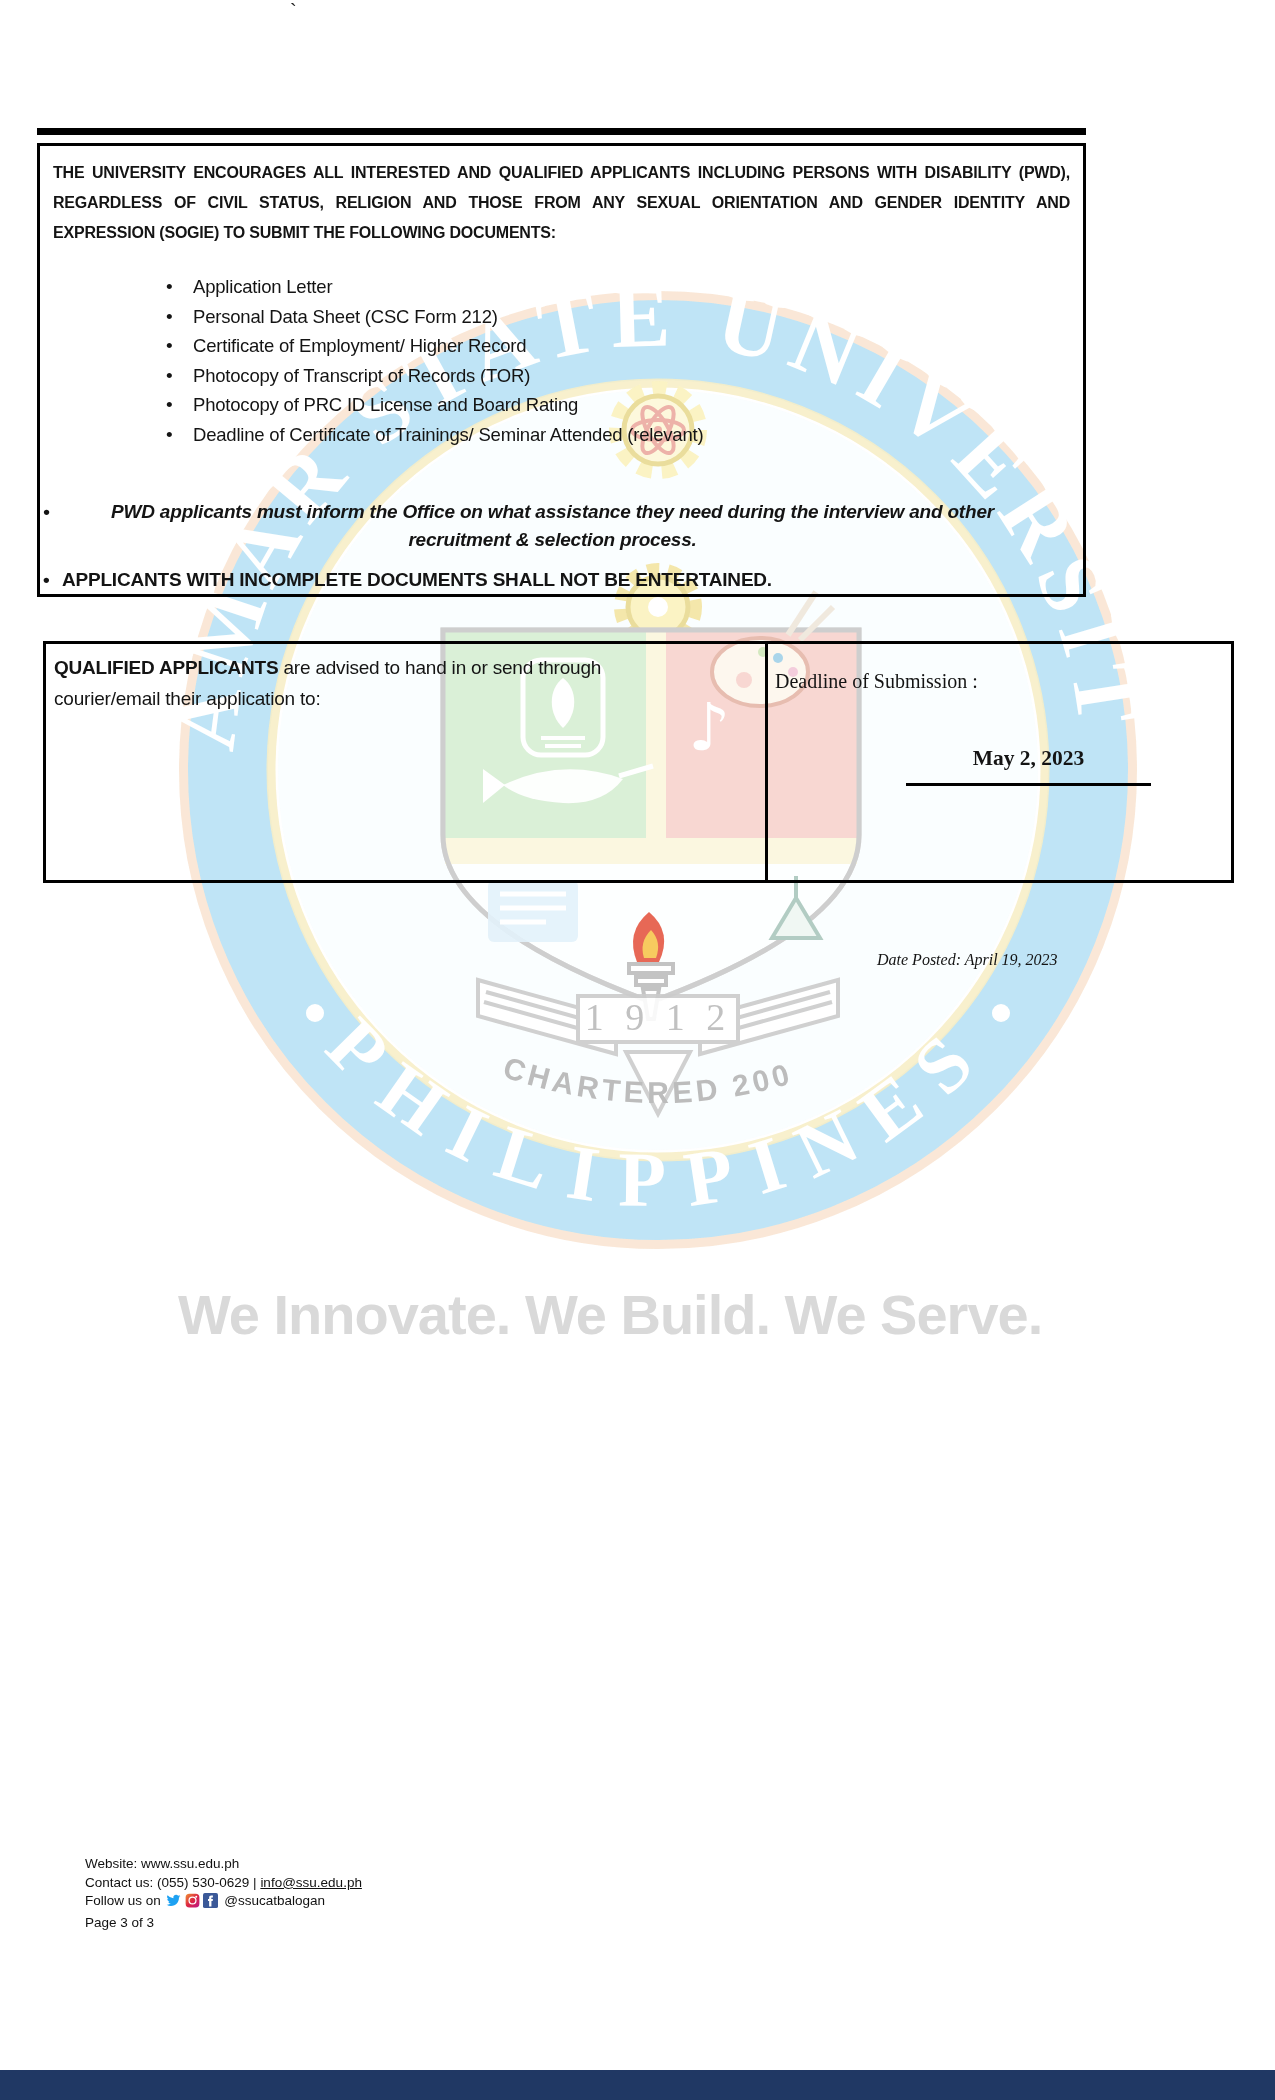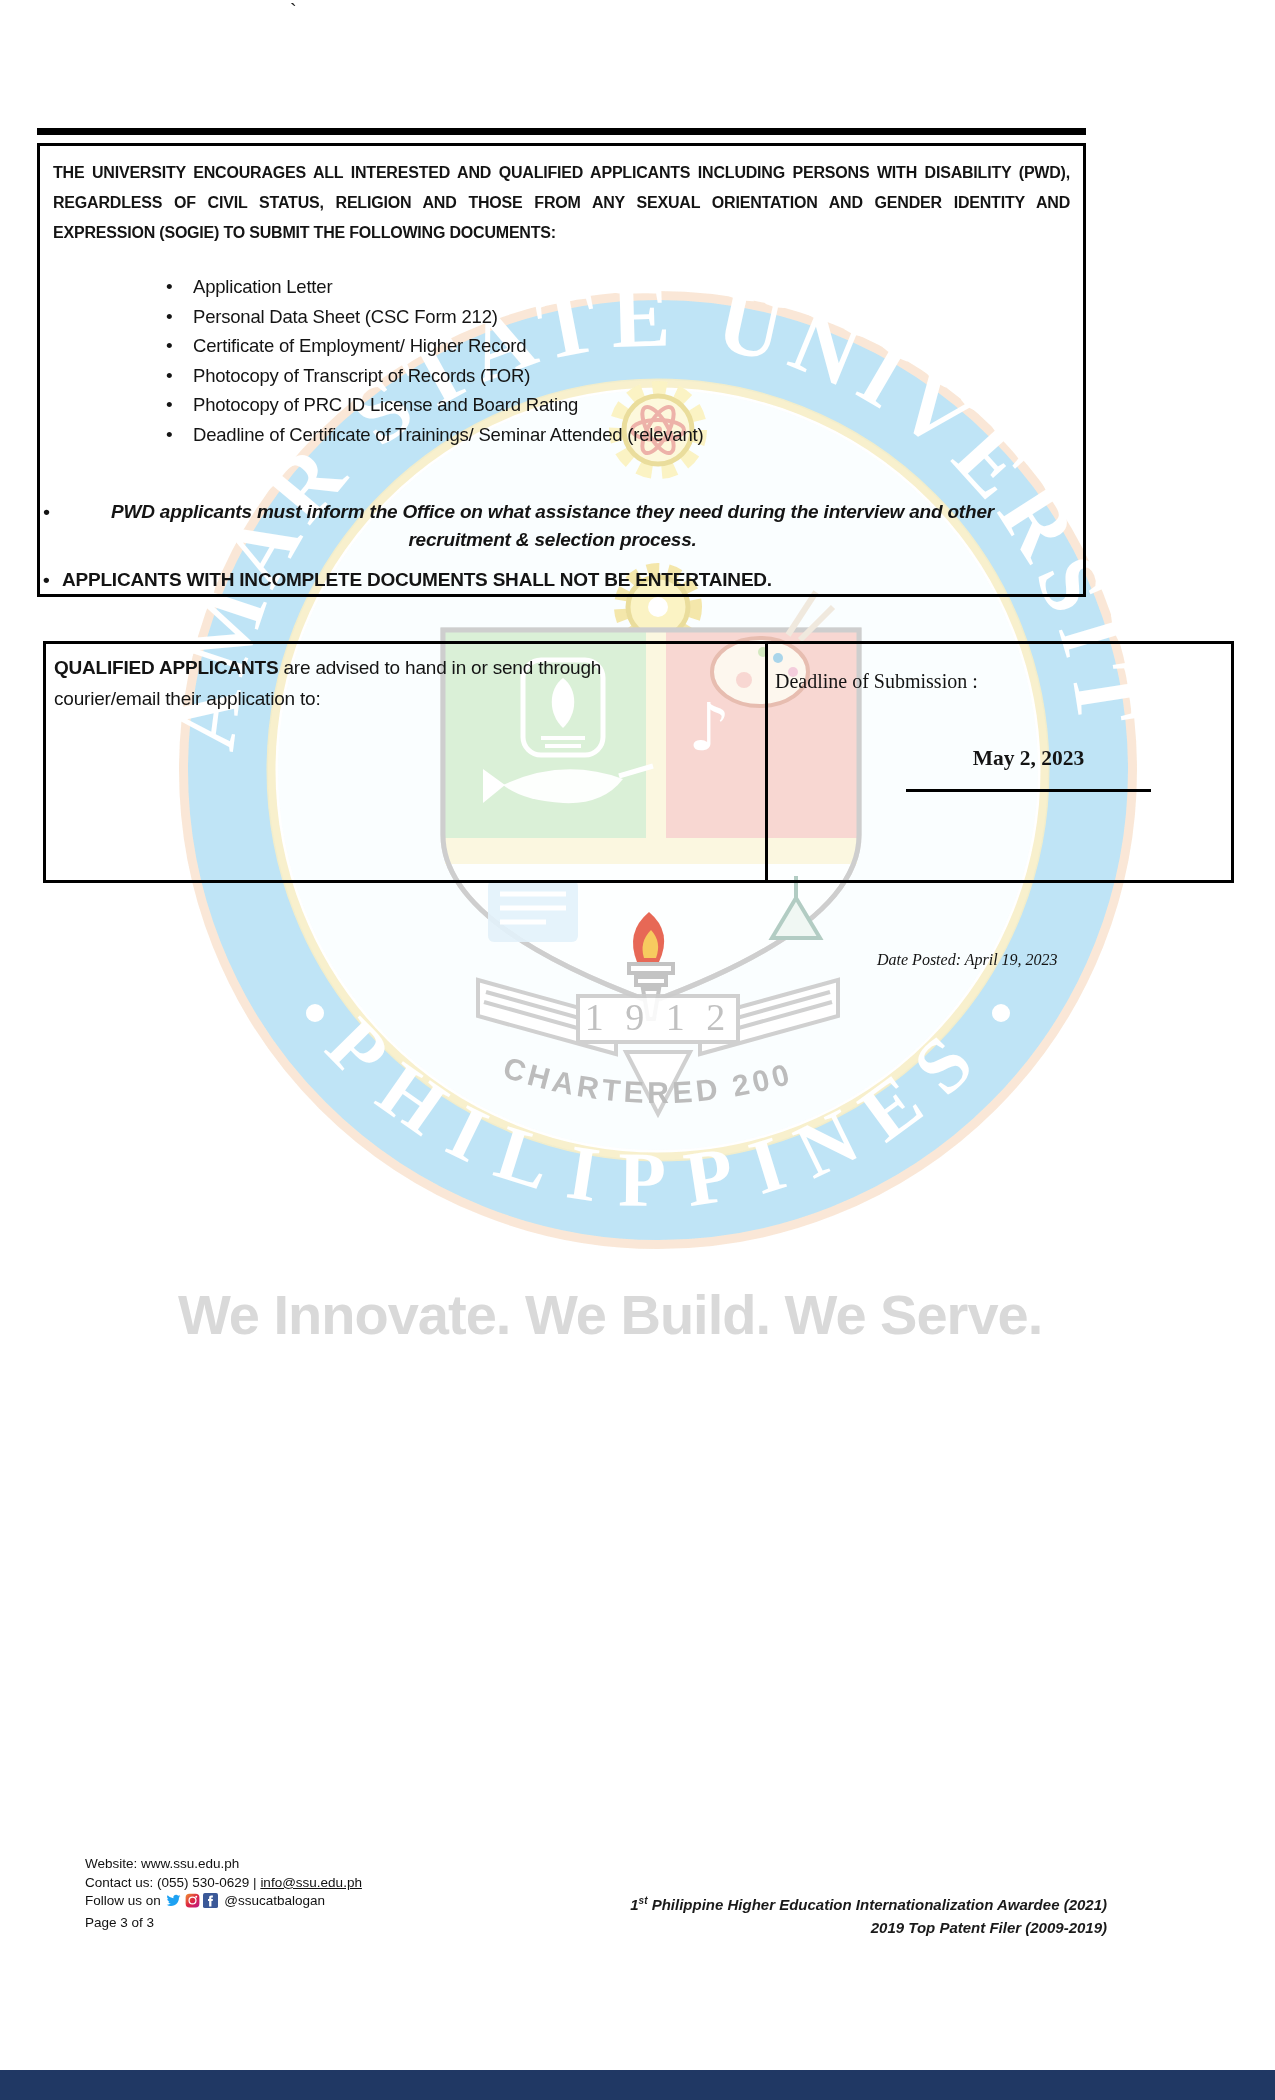--- a/index.html
+++ b/index.html
@@ -35,21 +35,21 @@
   .vdiv{position:absolute;left:719px;top:0;bottom:0;width:3px;background:#000;}
   .qualified{position:absolute;left:8px;top:9px;width:610px;font-size:19px;line-height:30.5px;letter-spacing:-0.2px;}
   .qualified b{font-weight:bold;}
   .recipient{position:absolute;left:107px;top:89px;font-family:"Liberation Serif",serif;
              font-size:19.5px;line-height:25.8px;}
   .recipient .rname{font-weight:bold;font-size:20.5px;}
   .recipient a{color:#0000cc;text-decoration:underline;}
   .dl-label{position:absolute;left:729px;top:26px;font-family:"Liberation Serif",serif;font-size:20px;}
   .dl-date{position:absolute;left:860px;top:102px;width:245px;text-align:center;
            font-family:"Liberation Serif",serif;font-weight:bold;font-size:21.5px;
-           border-bottom:3px solid #000;padding-bottom:18px;}
+           border-bottom:3px solid #000;padding-bottom:12px;}
 
   .date-posted{position:absolute;left:877px;top:951px;z-index:2;
                font-family:"Liberation Serif",serif;font-style:italic;font-size:16px;}
 
   
   .footer-left{position:absolute;left:85px;top:1855px;z-index:2;font-size:13.5px;line-height:18.7px;color:#111;}
   .footer-left .u{text-decoration:underline;color:#111;}
   .social-icons{display:inline-block;vertical-align:-3px;}
   .social-icons svg{margin-right:3px;}
   .footer-right{position:absolute;right:168px;top:1889px;z-index:2;text-align:right;
@@ -207,21 +207,15 @@
         </svg><svg width="15" height="15" viewBox="0 0 24 24">
           <rect x="0" y="0" width="24" height="24" rx="3" fill="#3b5998"></rect>
           <path fill="#ffffff" d="M16.5 12.6h-3v9h-3.7v-9H8V9.4h1.8V7.6c0-2.2 1-3.6 3.6-3.6h2.4v3.1h-1.5c-.9 0-1 .4-1 1v1.3h2.6l-.4 3.2z"></path>
         </svg>
       </span>
       <span> @ssucatbalogan</span>
     </div>
     <div>Page 3 of 3</div>
   </div>
 
-  <div class="footer-right">
-    <div>
-      <span>1</span><sup>st</sup><span> Philippine Higher Education Internationalization Awardee (2021)</span>
-    </div>
-    <div>2019 Top Patent Filer (2009-2019)</div>
-  </div>
 
   <div class="navy-bar"></div>
 </div>
 
 </body></html>

